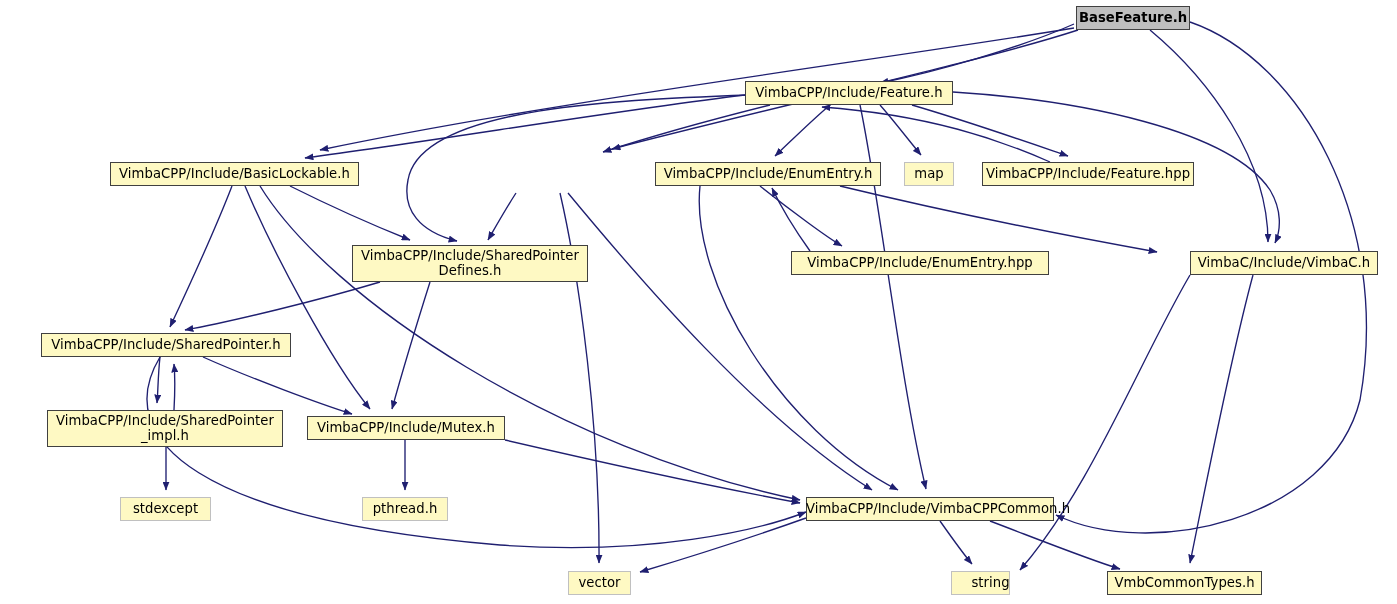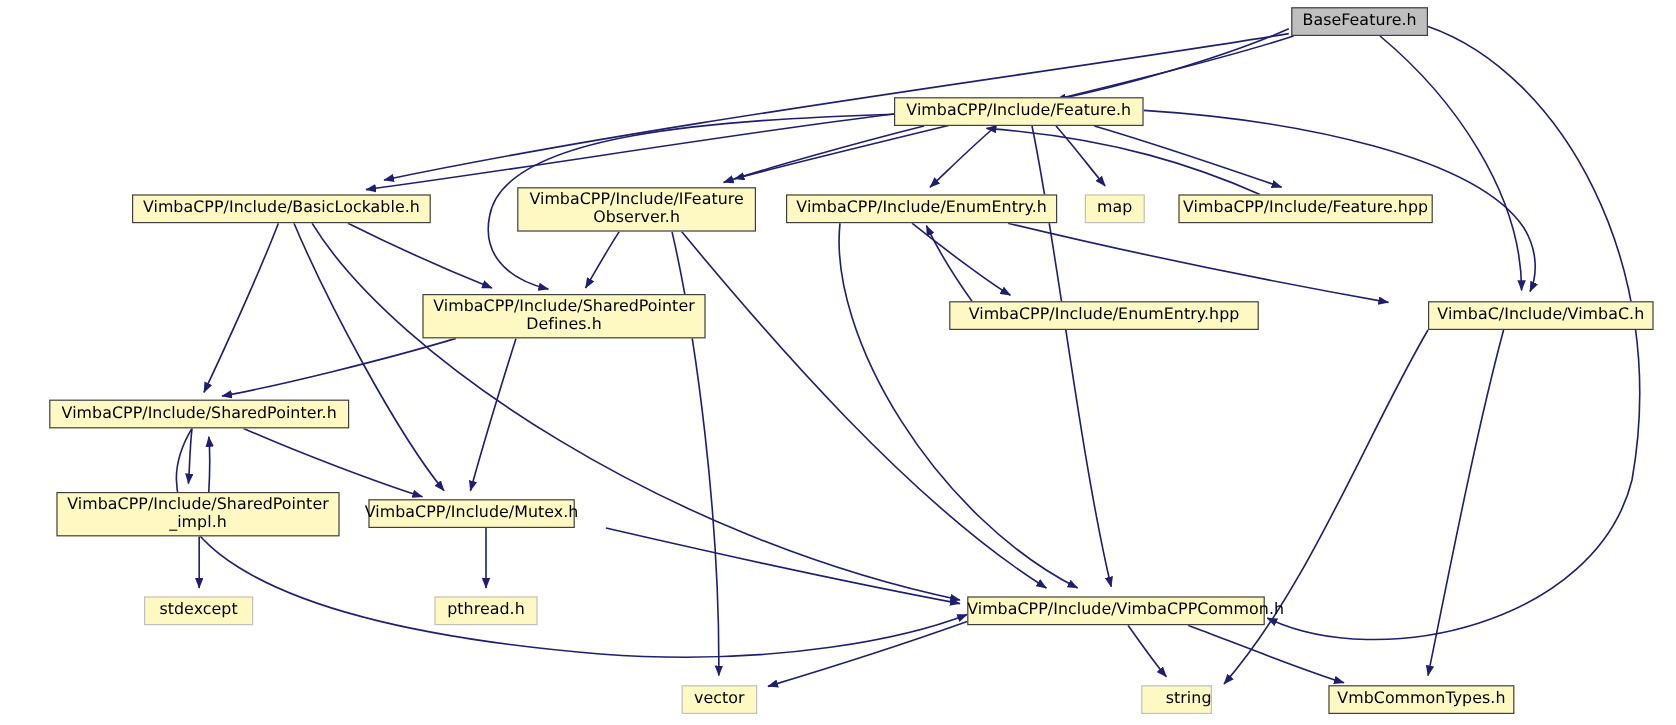--- a/index.html
+++ b/index.html
@@ -137,36 +137,32 @@
       <path d="M940,521 C952,538 965,556 972,564"></path>
 
       <path d="M990,521 C1040,540 1090,560 1120,569"></path>
 
       <path d="M1253,275 C1230,360 1205,490 1190,563"></path>
 
       <path d="M1190,275 C1140,360 1090,490 1020,570"></path>
     </g>
   </svg>
 
-  <div class="node root" style="left:1076px; top:6px; width:114px; height:24px;">
+  <div class="node root" style="left:1076px; top:6px; width:114px; height:24px;font-weight:bold;">
     <span class="node-label">BaseFeature.h</span>
   </div>
 
   <div class="node" style="left:745px; top:81px; width:208px; height:24px;">
     <span class="node-label">VimbaCPP/Include/Feature.h</span>
   </div>
 
   <div class="node" style="left:110px; top:162px; width:249px; height:24px;">
     <span class="node-label">VimbaCPP/Include/BasicLockable.h</span>
   </div>
 
-  <div class="node" style="left:431px; top:156px; width:199px; height:37px;">
-    <span class="node-label">VimbaCPP/Include/IFeature
-Observer.h</span>
-  </div>
 
   <div class="node" style="left:655px; top:162px; width:226px; height:24px;">
     <span class="node-label">VimbaCPP/Include/EnumEntry.h</span>
   </div>
 
   <div class="node sys" style="left:904px; top:162px; width:50px; height:24px;">
     <span class="node-label">map</span>
   </div>
 
   <div class="node" style="left:982px; top:162px; width:212px; height:24px;">
@@ -188,21 +184,21 @@
 
   <div class="node" style="left:41px; top:333px; width:250px; height:24px;">
     <span class="node-label">VimbaCPP/Include/SharedPointer.h</span>
   </div>
 
   <div class="node" style="left:47px; top:410px; width:236px; height:37px;">
     <span class="node-label">VimbaCPP/Include/SharedPointer
 _impl.h</span>
   </div>
 
-  <div class="node" style="left:307px; top:416px; width:172px; height:24px;">
+  <div class="node" style="left:307px; top:416px; width:198px; height:24px;">
     <span class="node-label">VimbaCPP/Include/Mutex.h</span>
   </div>
 
   <div class="node sys" style="left:120px; top:497px; width:91px; height:24px;">
     <span class="node-label">stdexcept</span>
   </div>
 
   <div class="node sys" style="left:362px; top:497px; width:86px; height:24px;">
     <span class="node-label">pthread.h</span>
   </div>

